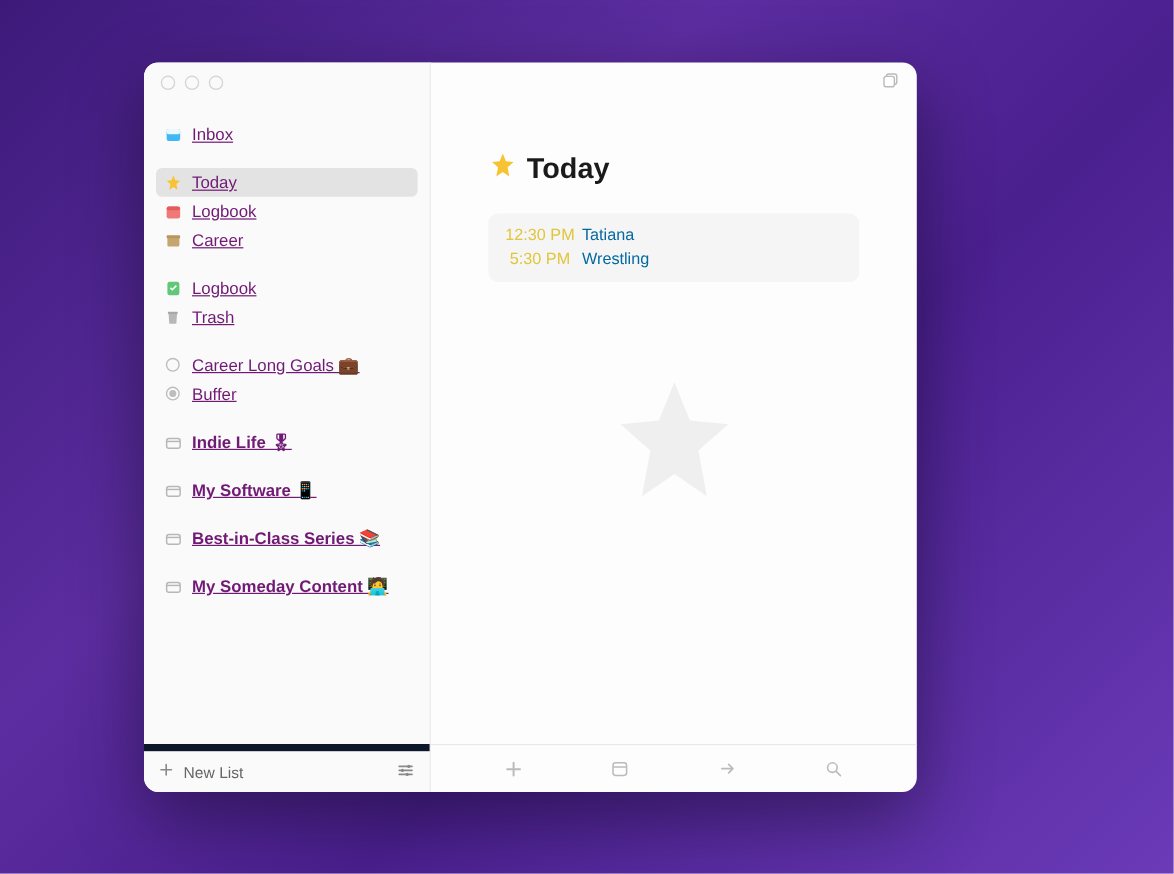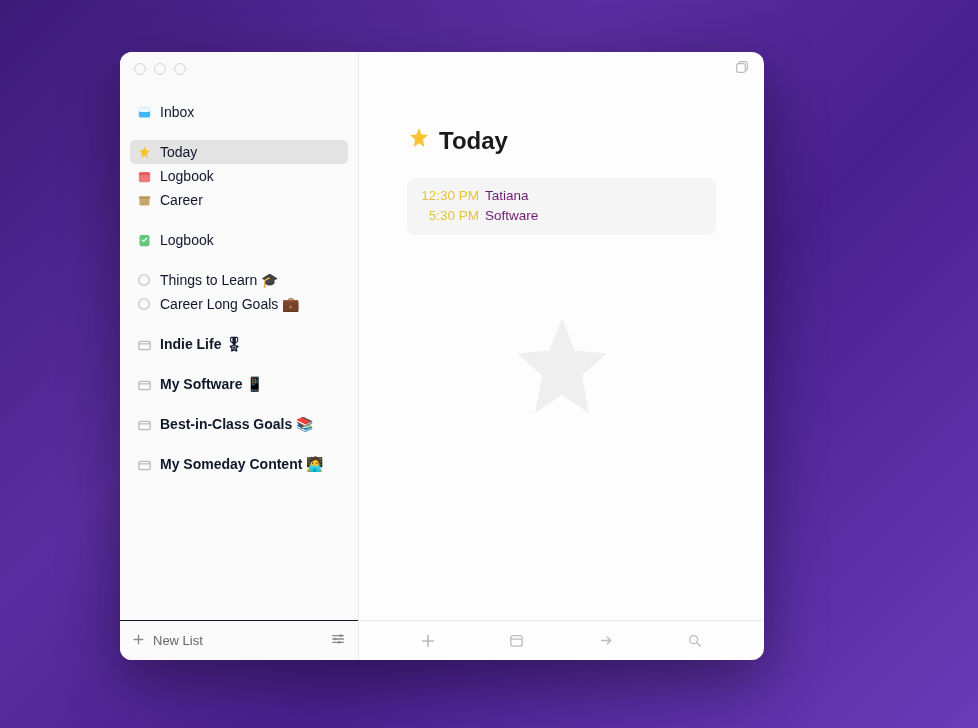--- a/index.html
+++ b/index.html
@@ -50,43 +50,44 @@
   flex: 1;
   overflow-y: auto;
 }
 .nav-item {
   display: flex;
   align-items: center;
   height: 24px;
   padding: 0 6px;
   border-radius: 5px;
   font-size: 14px;
-  color: #0f172a;
+  color: #701a75;
   cursor: pointer;
   gap: 8px;
+  text-decoration: underline;
 }
 .nav-item.selected {
   background: #e4e3e3;
 }
 .nav-item .icon {
   width: 16px;
   height: 16px;
   display: inline-flex;
   align-items: center;
   justify-content: center;
   font-size: 13px;
   flex-shrink: 0;
 }
 .nav-item.area { font-weight: 600; }
 .nav-item.area .icon svg { opacity: 0.5; }
 .nav-section-gap { height: 16px; }
 .nav-area-gap { height: 16px; }
 .sidebar-footer {
   height: 40px;
-  border-top: 1px solid #0f172a;
+  border-top: 6px solid #0f172a;
   display: flex;
   align-items: center;
   padding: 0 12px;
   font-size: 13px;
   color: #666;
   justify-content: space-between;
 }
 .new-list-btn {
   display: flex;
   align-items: center;
@@ -124,22 +125,22 @@
   color: #1a1a1a;
 }
 .events-card {
   background: #f5f5f5;
   border-radius: 8px;
   padding: 8px 14px;
   font-size: 13.5px;
   line-height: 1.5;
 }
 .event-row { display: flex; gap: 6px; }
-.event-time { color: #e0c63a; font-weight: 500; min-width: 58px; text-align: right; }
-.event-title { color: #701a75; }
+.event-time { color: #e0c63a; font-weight: 500; min-width: 58px; text-align: center; }
+.event-title { color: #0369a1; }
 .watermark-star {
   position: absolute;
   left: 50%;
   top: 44%;
   transform: translate(-50%, -10%);
   opacity: 0.08;
   pointer-events: none;
 }
 .main-toolbar {
   height: 40px;
@@ -217,37 +218,47 @@
       <div class="nav-item">
         <span class="icon">
           <svg width="15" height="15" viewBox="0 0 24 24">
               <rect x="4" y="3" width="16" height="18" rx="3" fill="#62c779"></rect>
               <path d="M8 11l2.5 2.5L16 8" stroke="#fff" stroke-width="2" fill="none"></path>
             </svg>
         </span>
         <span>Logbook</span>
       </div>
 
+      <div class="nav-item">
+        <span class="icon">
+          <svg width="14" height="15" viewBox="0 0 24 24">
+              <path d="M6 7h12l-1 14H7z" fill="#b8b7b7"></path>
+              <rect x="5" y="4" width="14" height="3" rx="1" fill="#a8a7a7"></rect>
+            </svg>
+        </span>
+        <span>Trash</span>
+      </div>
       <div class="nav-section-gap"></div>
 
       <div class="nav-item">
         <span class="icon">
           <svg width="14" height="14" viewBox="0 0 24 24">
               <circle cx="12" cy="12" r="9" fill="none" stroke="#bebdbd" stroke-width="2"></circle>
             </svg>
         </span>
-        <span>Things to Learn 🎓</span>
+        <span>Career Long Goals 💼</span>
       </div>
       <div class="nav-item">
         <span class="icon">
           <svg width="14" height="14" viewBox="0 0 24 24">
               <circle cx="12" cy="12" r="9" fill="none" stroke="#bebdbd" stroke-width="2"></circle>
-            </svg>
-        </span>
-        <span>Career Long Goals 💼</span>
+              <circle cx="12" cy="12" r="5" fill="#bebdbd"></circle>
+            </svg>
+        </span>
+        <span>Buffer</span>
       </div>
       <div class="nav-area-gap"></div>
 
       <div class="nav-item area">
         <span class="icon">
           <svg width="15" height="15" viewBox="0 0 24 24">
               <rect x="3" y="7" width="18" height="13" rx="3" fill="none" stroke="#777" stroke-width="2"></rect>
               <path d="M3 11h18" stroke="#777" stroke-width="2"></path>
             </svg>
         </span>
@@ -266,21 +277,21 @@
       </div>
       <div class="nav-area-gap"></div>
 
       <div class="nav-item area">
         <span class="icon">
           <svg width="15" height="15" viewBox="0 0 24 24">
               <rect x="3" y="7" width="18" height="13" rx="3" fill="none" stroke="#777" stroke-width="2"></rect>
               <path d="M3 11h18" stroke="#777" stroke-width="2"></path>
             </svg>
         </span>
-        <span>Best-in-Class Goals 📚</span>
+        <span>Best-in-Class Series 📚</span>
       </div>
       <div class="nav-area-gap"></div>
 
       <div class="nav-item area">
         <span class="icon">
           <svg width="15" height="15" viewBox="0 0 24 24">
               <rect x="3" y="7" width="18" height="13" rx="3" fill="none" stroke="#777" stroke-width="2"></rect>
               <path d="M3 11h18" stroke="#777" stroke-width="2"></path>
             </svg>
         </span>
@@ -328,21 +339,21 @@
         <h1>Today</h1>
       </div>
 
       <div class="events-card">
         <div class="event-row">
           <span class="event-time">12:30 PM</span>
           <span class="event-title">Tatiana</span>
         </div>
         <div class="event-row">
           <span class="event-time">5:30 PM</span>
-          <span class="event-title">Software</span>
+          <span class="event-title">Wrestling</span>
         </div>
       </div>
 
       <div class="watermark-star">
         <svg width="120" height="120" viewBox="0 0 24 24">
             <path d="M12 2l2.6 6.4L21 9l-5 4.4L17.4 21 12 17.3 6.6 21 8 13.4 3 9l6.4-.6z" fill="#555"></path>
           </svg>
       </div>
     </div>
 

